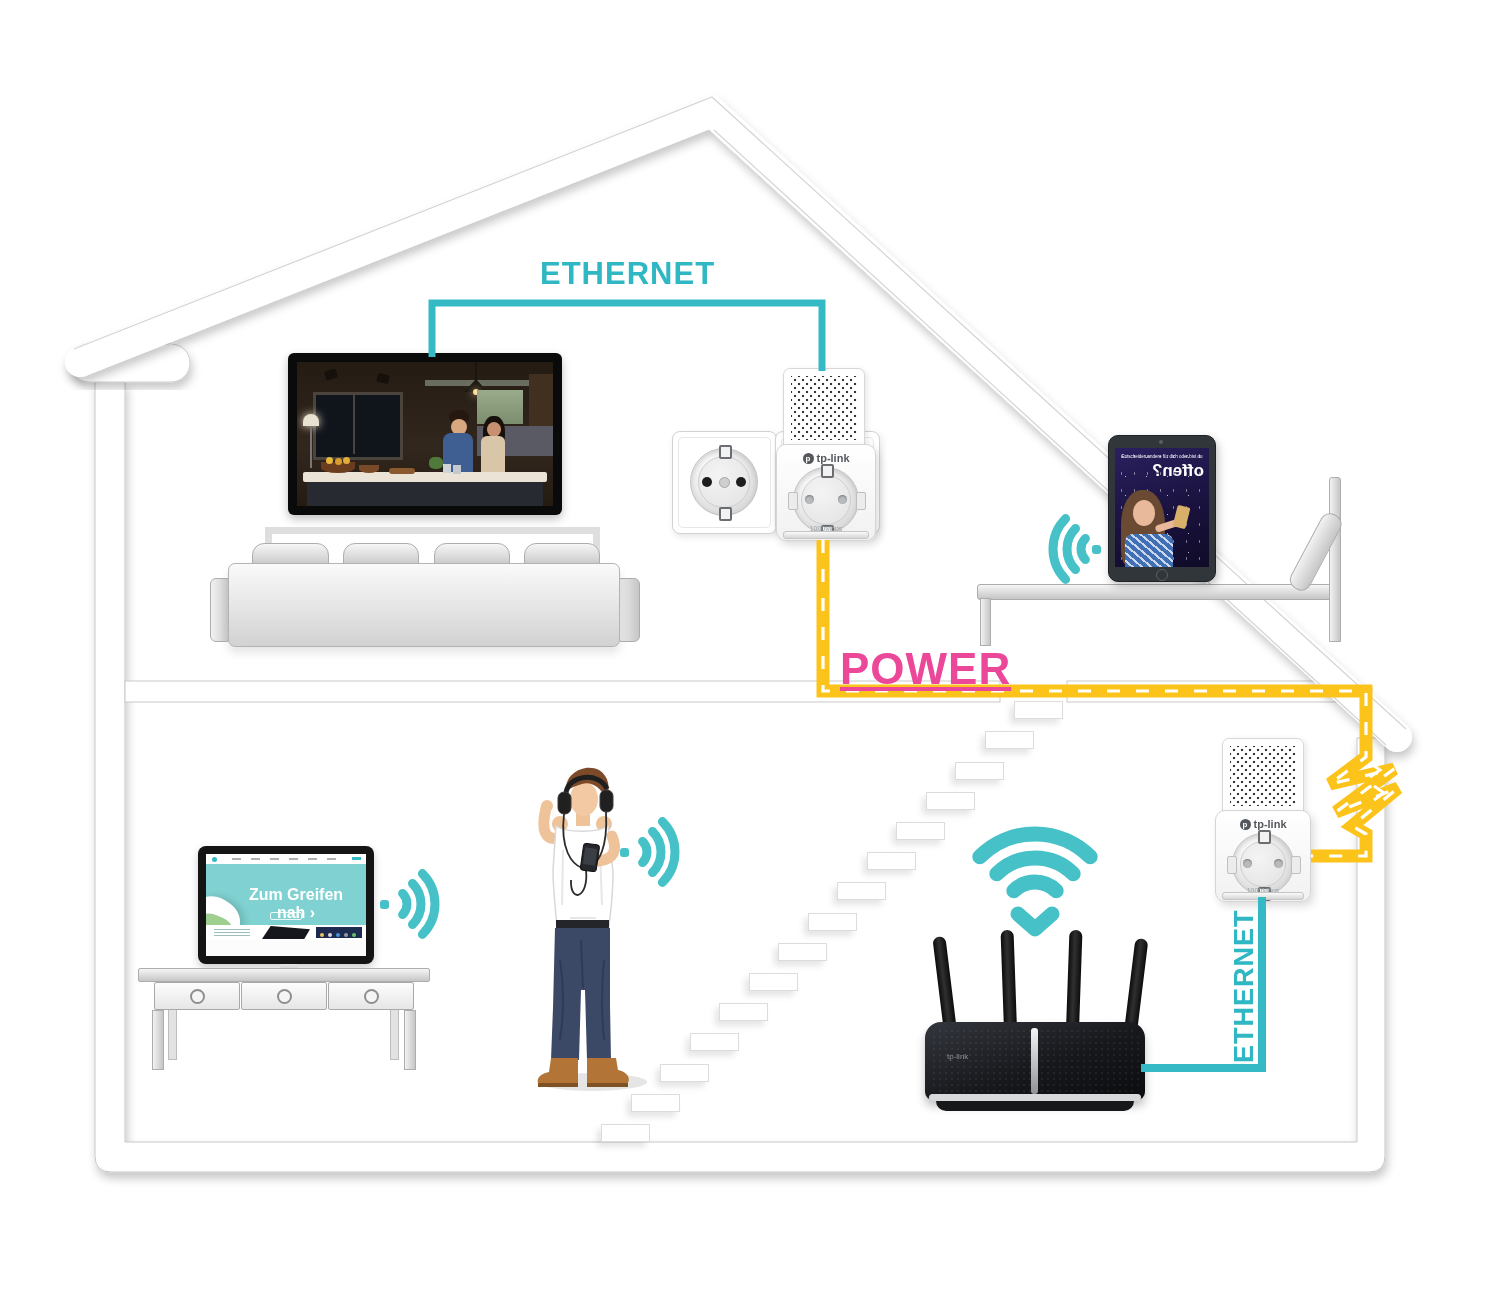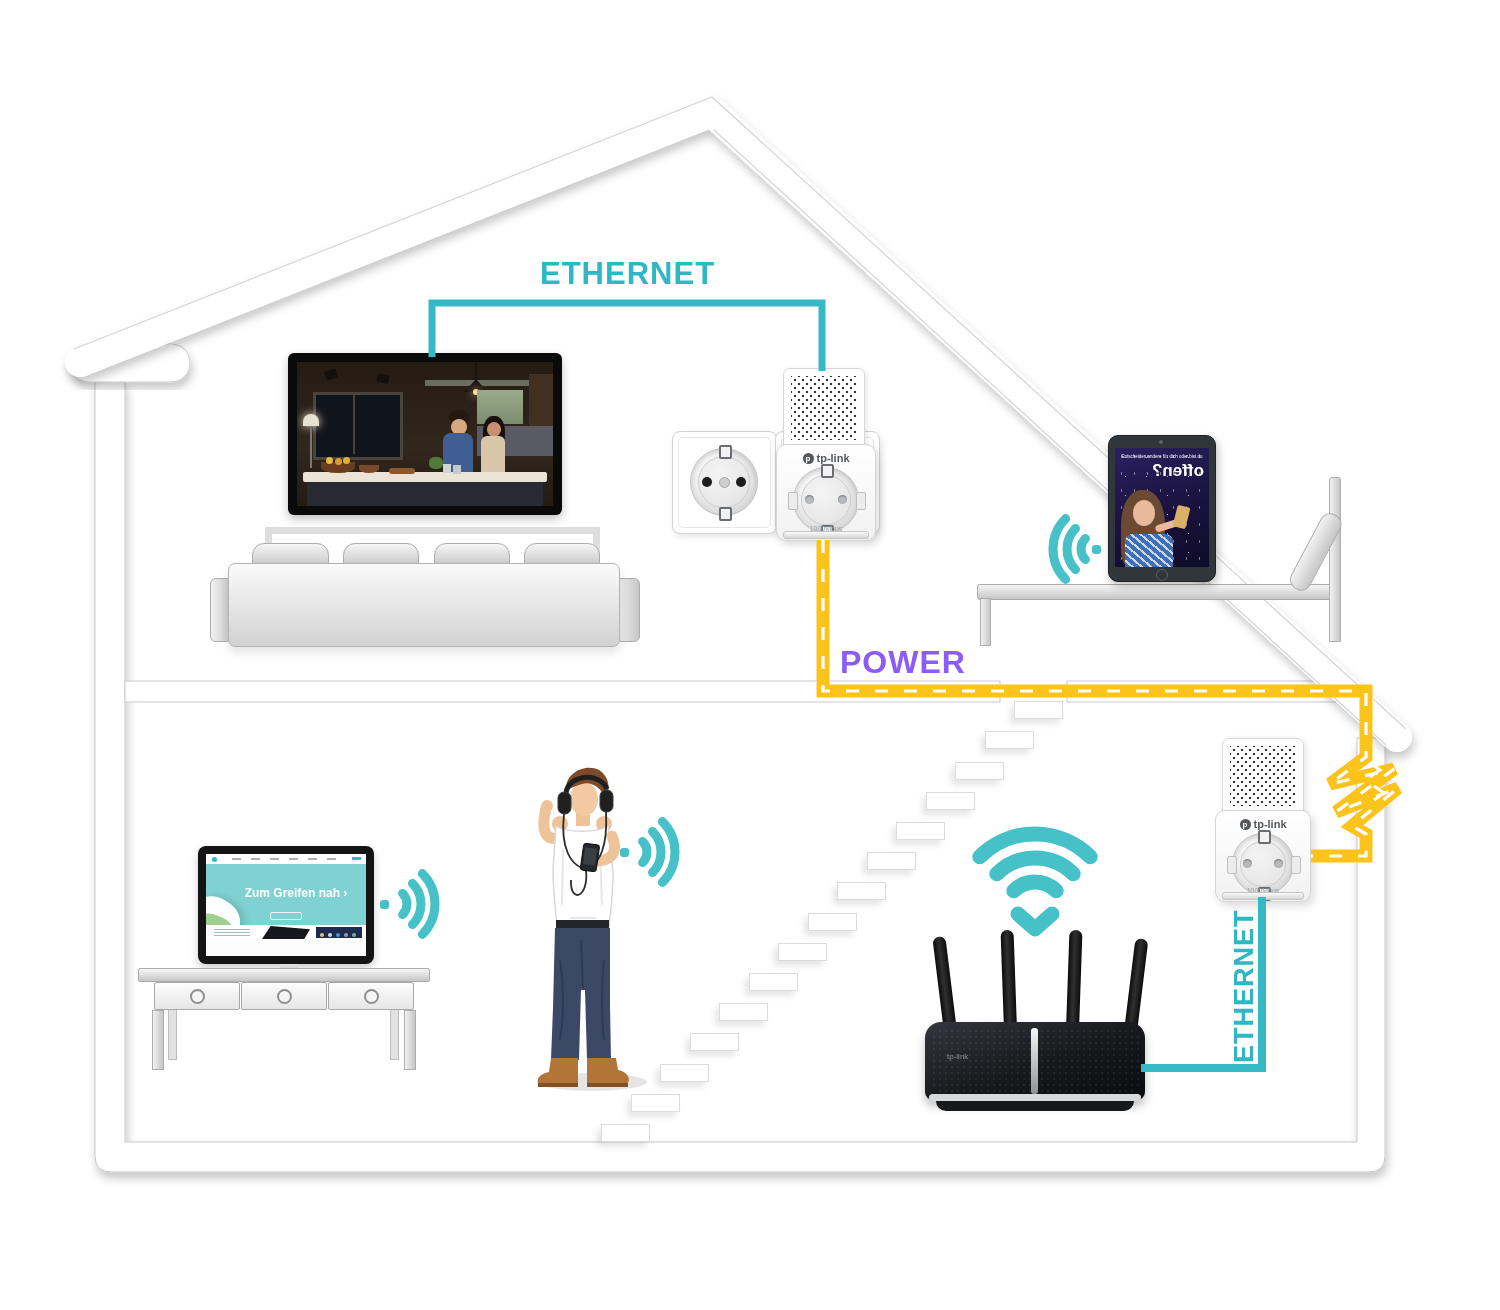--- a/index.html
+++ b/index.html
@@ -3,21 +3,21 @@
 <meta charset="utf-8">
 <style>
   html,body{margin:0;padding:0;background:#ffffff;}
   #stage{position:relative;width:1500px;height:1310px;background:#ffffff;overflow:hidden;
          font-family:"Liberation Sans","DejaVu Sans",sans-serif;}
   .abs{position:absolute;}
   svg{position:absolute;left:0;top:0;overflow:visible;}
   
   .lbl{position:absolute;font-weight:bold;letter-spacing:1px;}
   .lbl-ethernet{color:#2fb7c3;font-size:31px;}
-  .lbl-power{color:#8b5cf6;font-size:32px;}
+  .lbl-power{color:#ec4899;font-size:44px;text-decoration:underline;}
   
   .step{position:absolute;width:47px;height:16px;background:#ffffff;border:1px solid #dcdcdc;
         box-shadow:-4px 5px 6px rgba(0,0,0,0.10);}
   
   .adapter-top{position:absolute;background:#ffffff;border:1px solid #d8d8d8;border-radius:7px 7px 0 0;
         box-shadow:2px 2px 6px rgba(0,0,0,0.10);}
   .adapter-top::before{content:"";position:absolute;inset:7px;
         background-image:radial-gradient(circle,#343434 1.2px,transparent 1.6px),
                          radial-gradient(circle,#343434 1.2px,transparent 1.6px);
         background-size:8px 8px;background-position:0 0,4px 4px;}
@@ -170,21 +170,21 @@
   <div class="abs" style="left:198px;top:846px;width:176px;height:118px;background:#141414;border-radius:8px;box-shadow:0 4px 9px rgba(0,0,0,0.20);"></div>
   <div class="abs" style="left:206px;top:854px;width:160px;height:86px;background:#ffffff;overflow:hidden;">
     <div class="abs" style="left:0;top:0;width:160px;height:10px;background:#fff;border-bottom:1px solid #eee;">
       <div class="abs" style="left:6px;top:3px;width:5px;height:5px;border-radius:50%;background:#35b9c4;"></div>
       <div class="abs" style="left:26px;top:4px;width:112px;height:2px;background:repeating-linear-gradient(90deg,#b0b0b0 0 9px,transparent 9px 19px);"></div>
       <div class="abs" style="left:146px;top:3px;width:9px;height:3px;background:#35b9c4;"></div>
     </div>
     <div class="abs" style="left:0;top:10px;width:160px;height:61px;background:#7fd2d1;">
       <div class="abs" style="left:-16px;top:34px;width:50px;height:44px;background:#ffffff;border-radius:45%;transform:rotate(32deg);box-shadow:4px -3px 6px rgba(0,0,0,0.12);"></div>
       <div class="abs" style="left:-4px;top:52px;width:30px;height:14px;background:#9fcf8f;border-radius:40%;transform:rotate(24deg);"></div>
-      <div class="abs" style="left:30px;top:22px;width:120px;text-align:center;color:#ffffff;font-size:12px;font-weight:bold;">Zum Greifen nah ›</div>
+      <div class="abs" style="left:30px;top:22px;width:120px;text-align:center;color:#ffffff;font-size:16px;font-weight:bold;">Zum Greifen nah ›</div>
       <div class="abs" style="left:64px;top:48px;width:30px;height:6px;border:1px solid rgba(255,255,255,0.85);border-radius:2px;"></div>
     </div>
     <div class="abs" style="left:0;top:71px;width:160px;height:15px;background:#fff;">
       <div class="abs" style="left:8px;top:4px;width:36px;height:7px;background:repeating-linear-gradient(#9fbfbf 0 1px,transparent 1px 3px);"></div>
       <div class="abs" style="left:56px;top:1px;width:48px;height:13px;background:#15171c;clip-path:polygon(0 100%,18% 0,100% 25%,88% 100%);"></div>
       <div class="abs" style="left:110px;top:2px;width:46px;height:11px;background:#1d2b50;">
         <div class="abs" style="left:4px;top:6px;width:4px;height:4px;border-radius:50%;background:#e8c35a;box-shadow:8px 0 0 #d8d8d8,16px 0 0 #4a90d9,24px 0 0 #999999,32px 0 0 #6abf69;"></div>
       </div>
     </div>
   </div>

